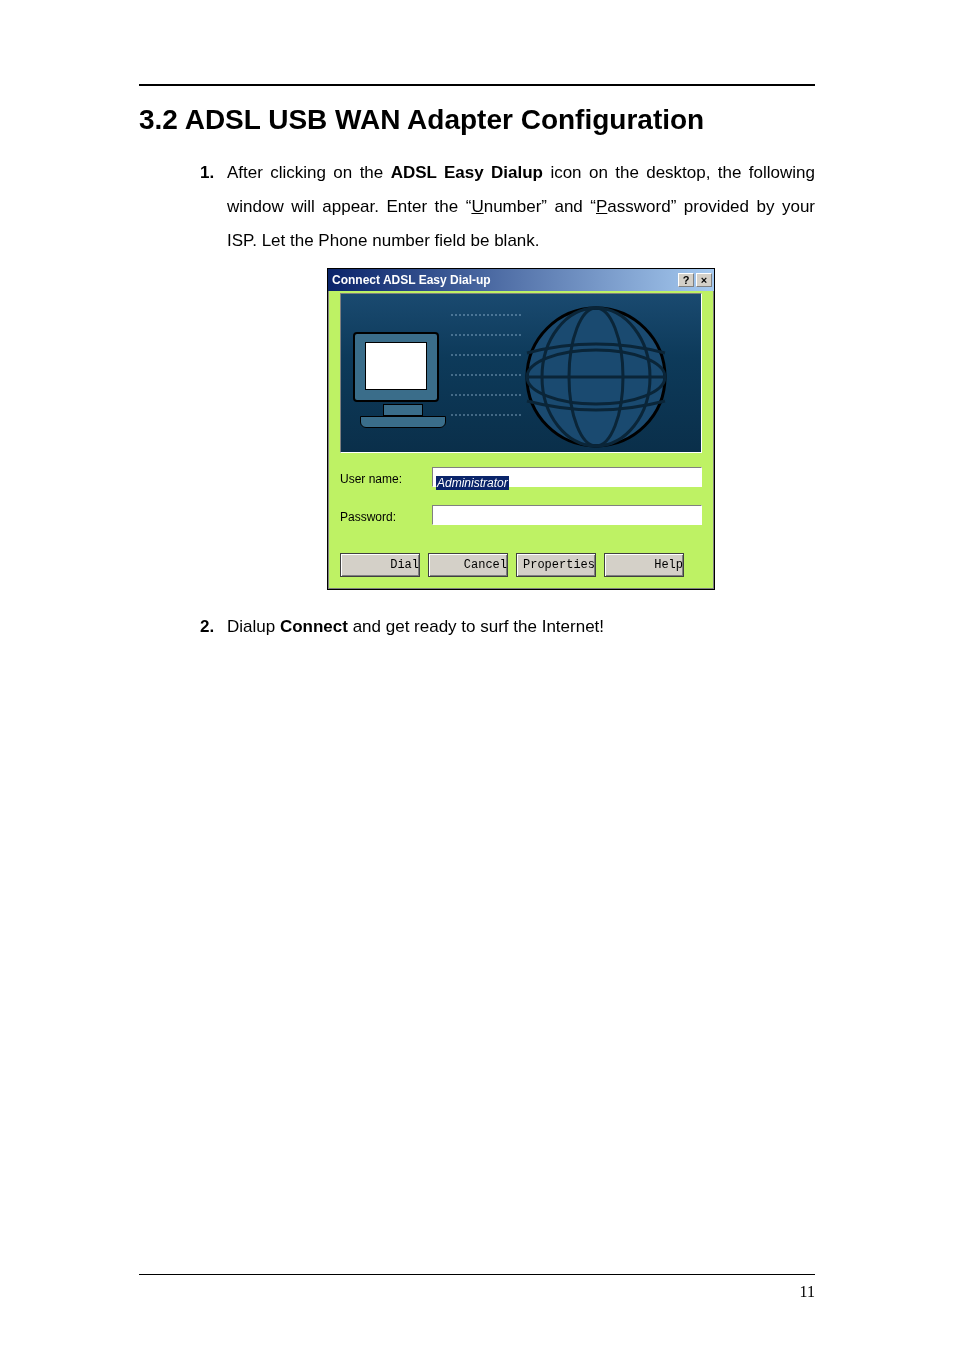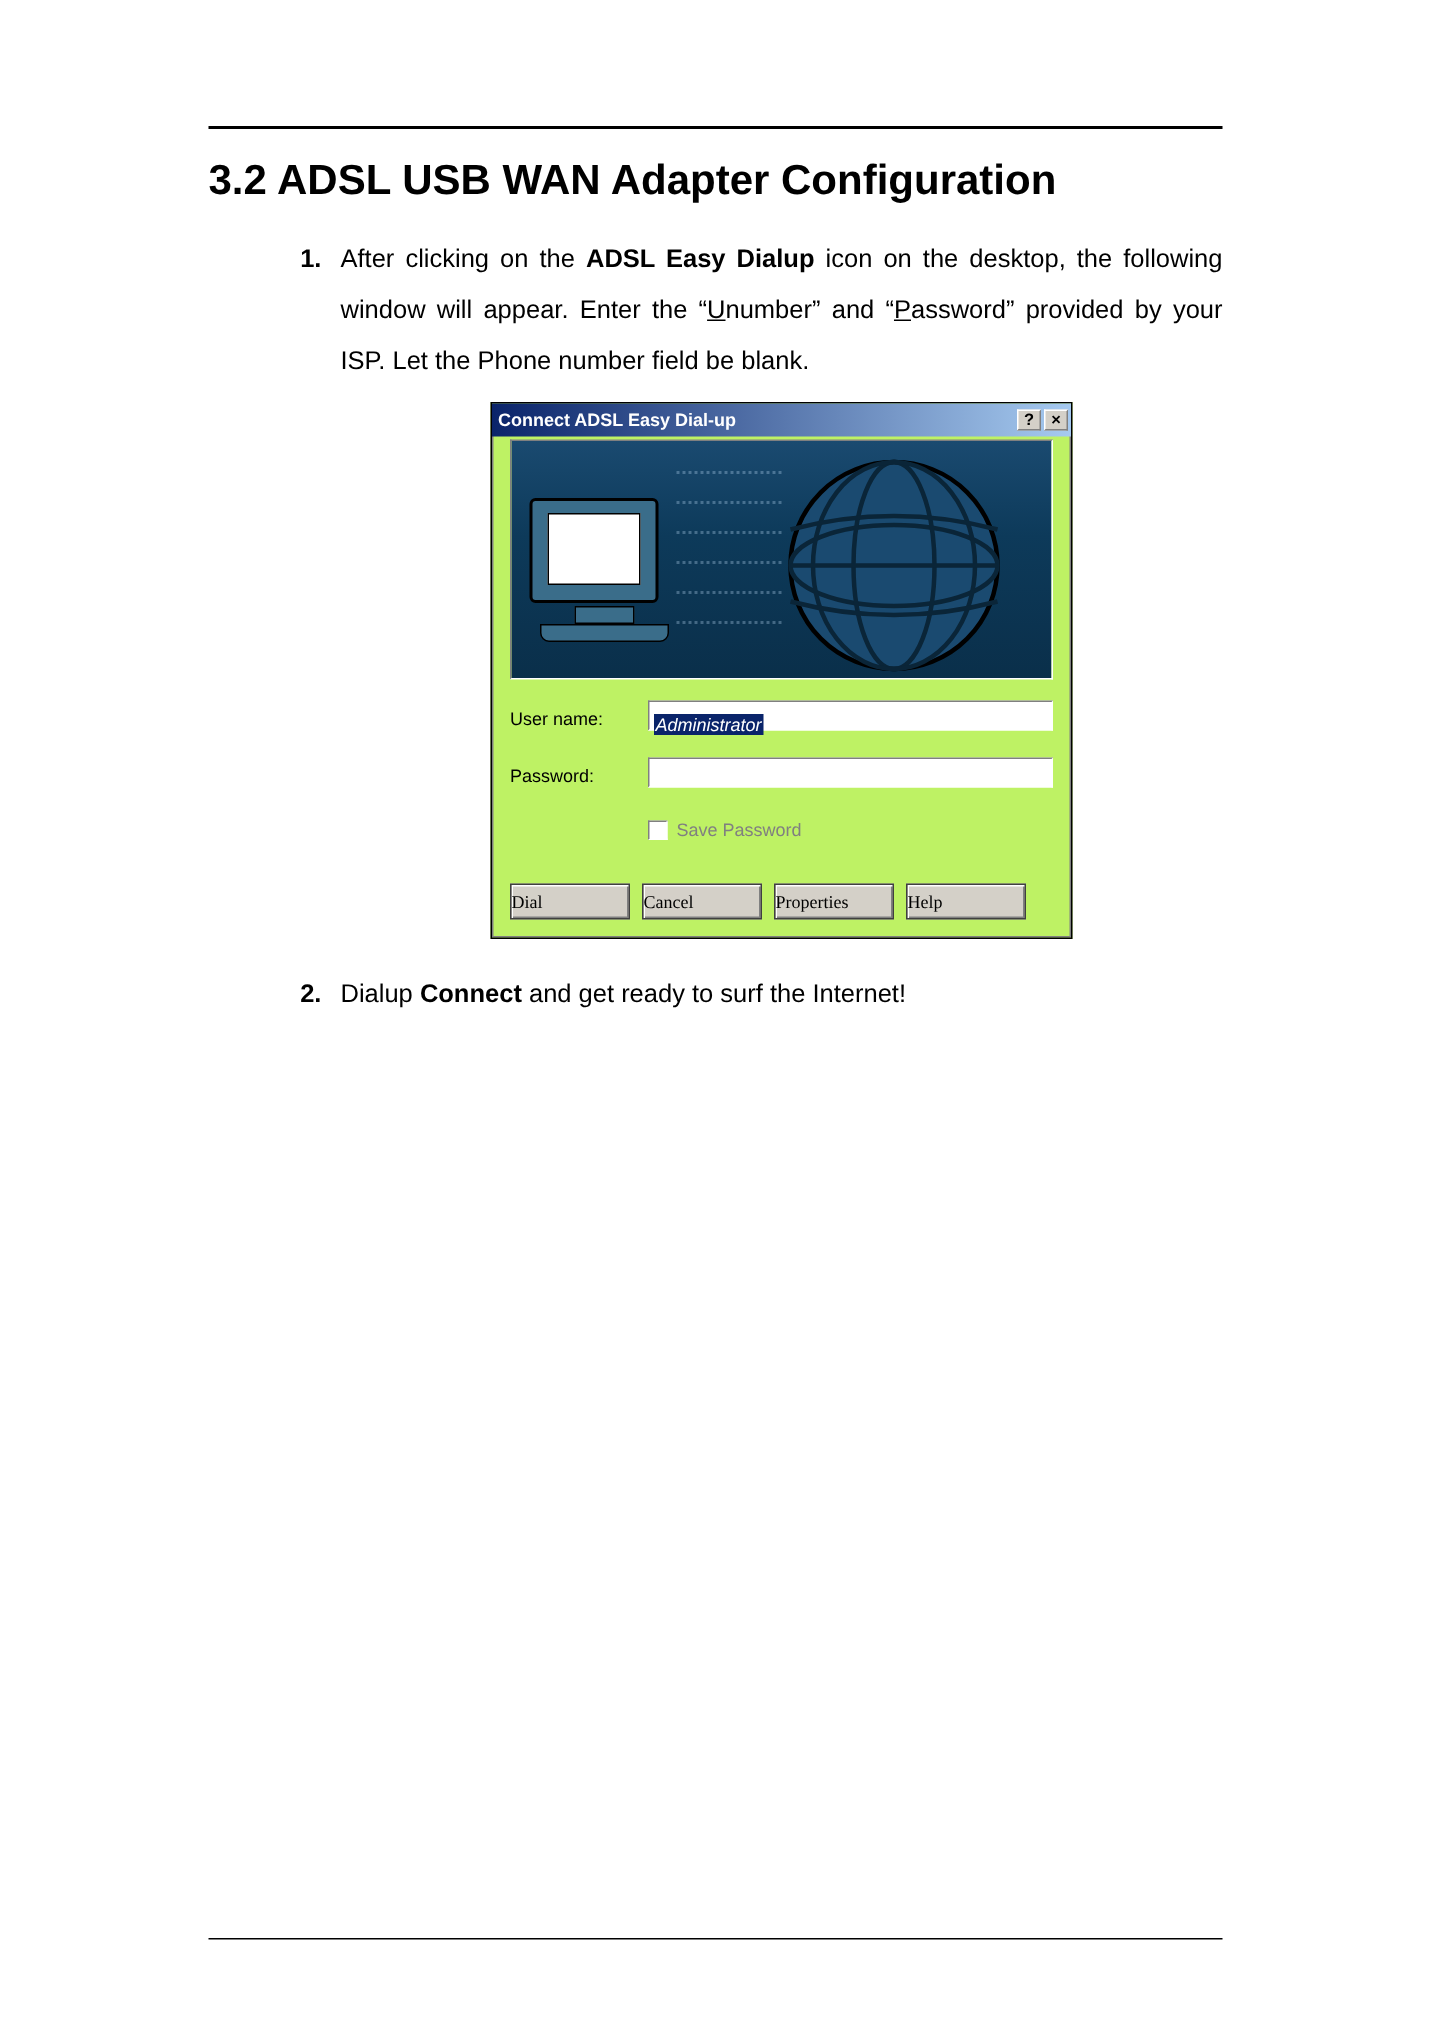--- a/index.html
+++ b/index.html
@@ -177,23 +177,23 @@
     gap: 8px;
     margin-top: 24px;
   }
   .win-button {
     width: 80px;
     height: 24px;
     background:#d4d0c8;
     border: 1px solid #404040;
     box-shadow: inset 1px 1px 0 #fff, inset -1px -1px 0 #808080;
     font-size: 12px;
-    text-align:left;
+    text-align:right;
     line-height:22px;
-    font-family: Liberation Serif, serif;
+    font-family: Liberation Mono, monospace;
   }
   .hr-bot {
     border:none;
     border-top: 1.5px solid #000;
   }
   .footer {
     position:absolute;
     left:84px; right:84px; bottom: 50px;
   }
   .pagenum {
@@ -256,36 +256,33 @@
           <div class="form-row">
             <div class="form-label">User name:</div>
             <div class="text-input"><span class="selected">Administrator</span></div>
           </div>
 
           <div class="form-row">
             <div class="form-label">Password:</div>
             <div class="text-input"><span></span></div>
           </div>
 
-          <div class="checkbox-row">
-            <div class="win-checkbox"></div>
-            <span>Save Password</span>
-          </div>
 
           <div class="button-row">
             <div class="win-button">Dial</div>
             <div class="win-button">Cancel</div>
             <div class="win-button">Properties</div>
             <div class="win-button">Help</div>
           </div>
         </div>
       </div>
     </li>
 
     <li>
       <span>Dialup </span><b>Connect</b><span> and get ready to surf the Internet!</span>
     </li>
   </ol>
 
   <div class="footer">
     <hr class="hr-bot">
+    <div class="pagenum">11</div>
   </div>
 </div>
 
 </body></html>

